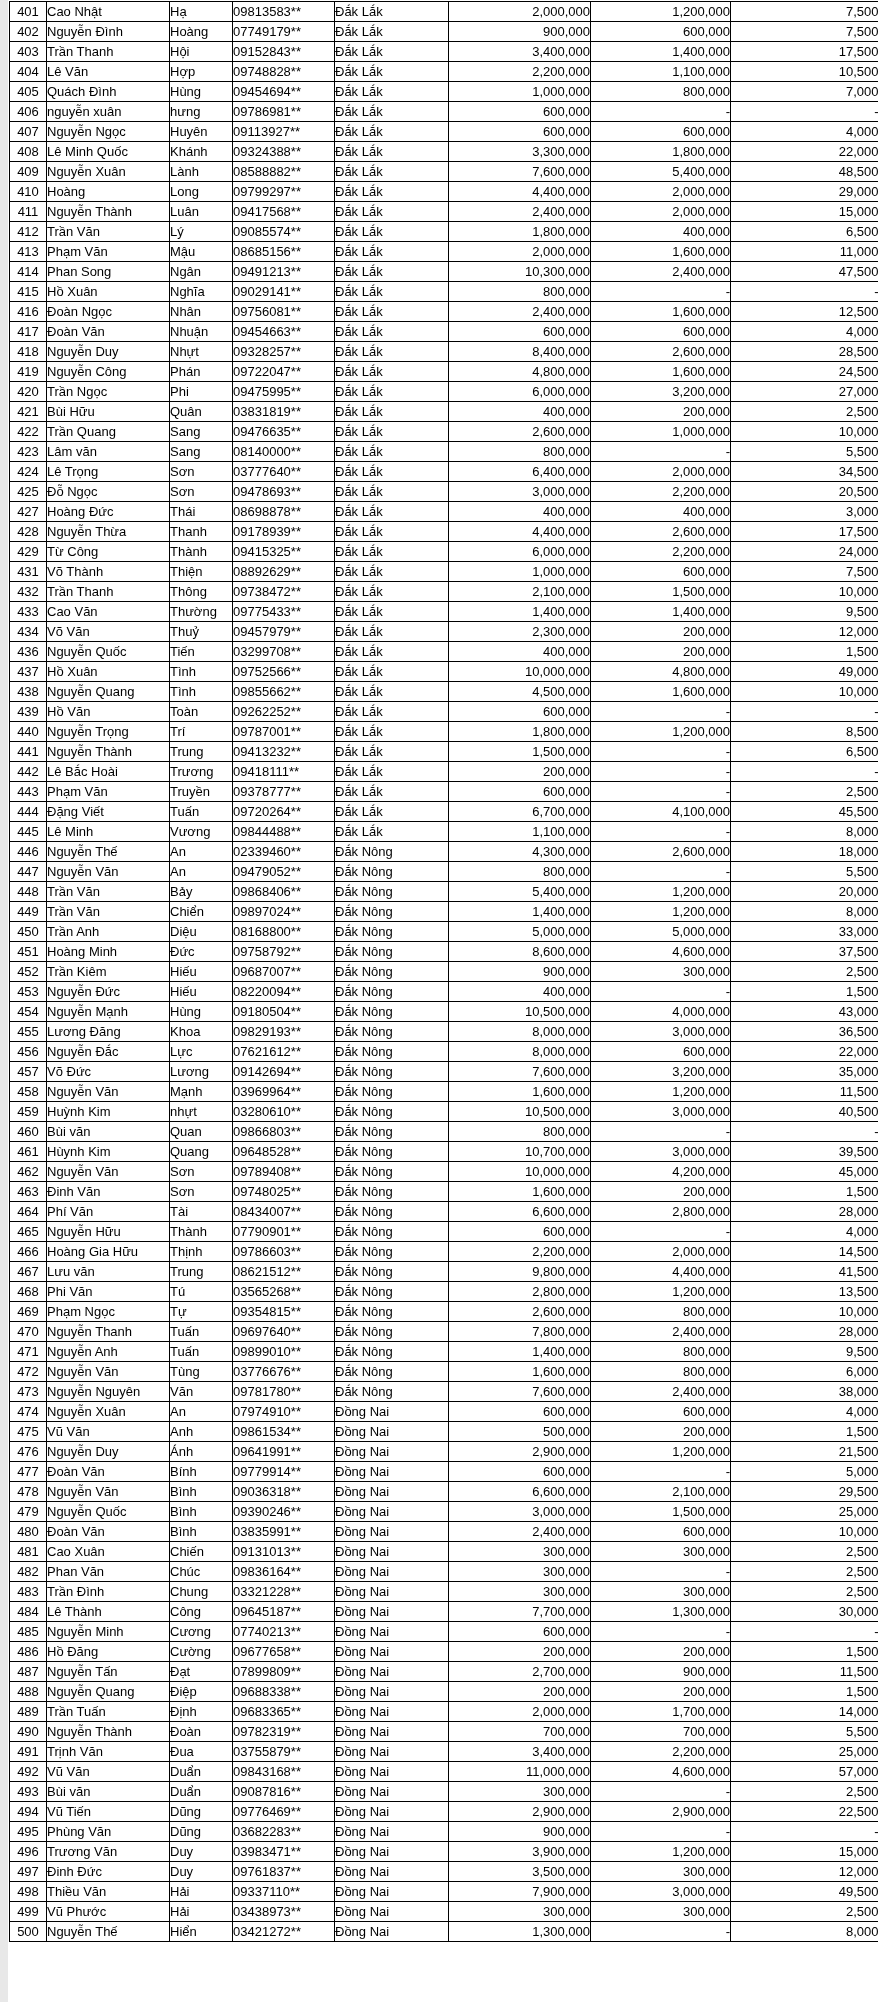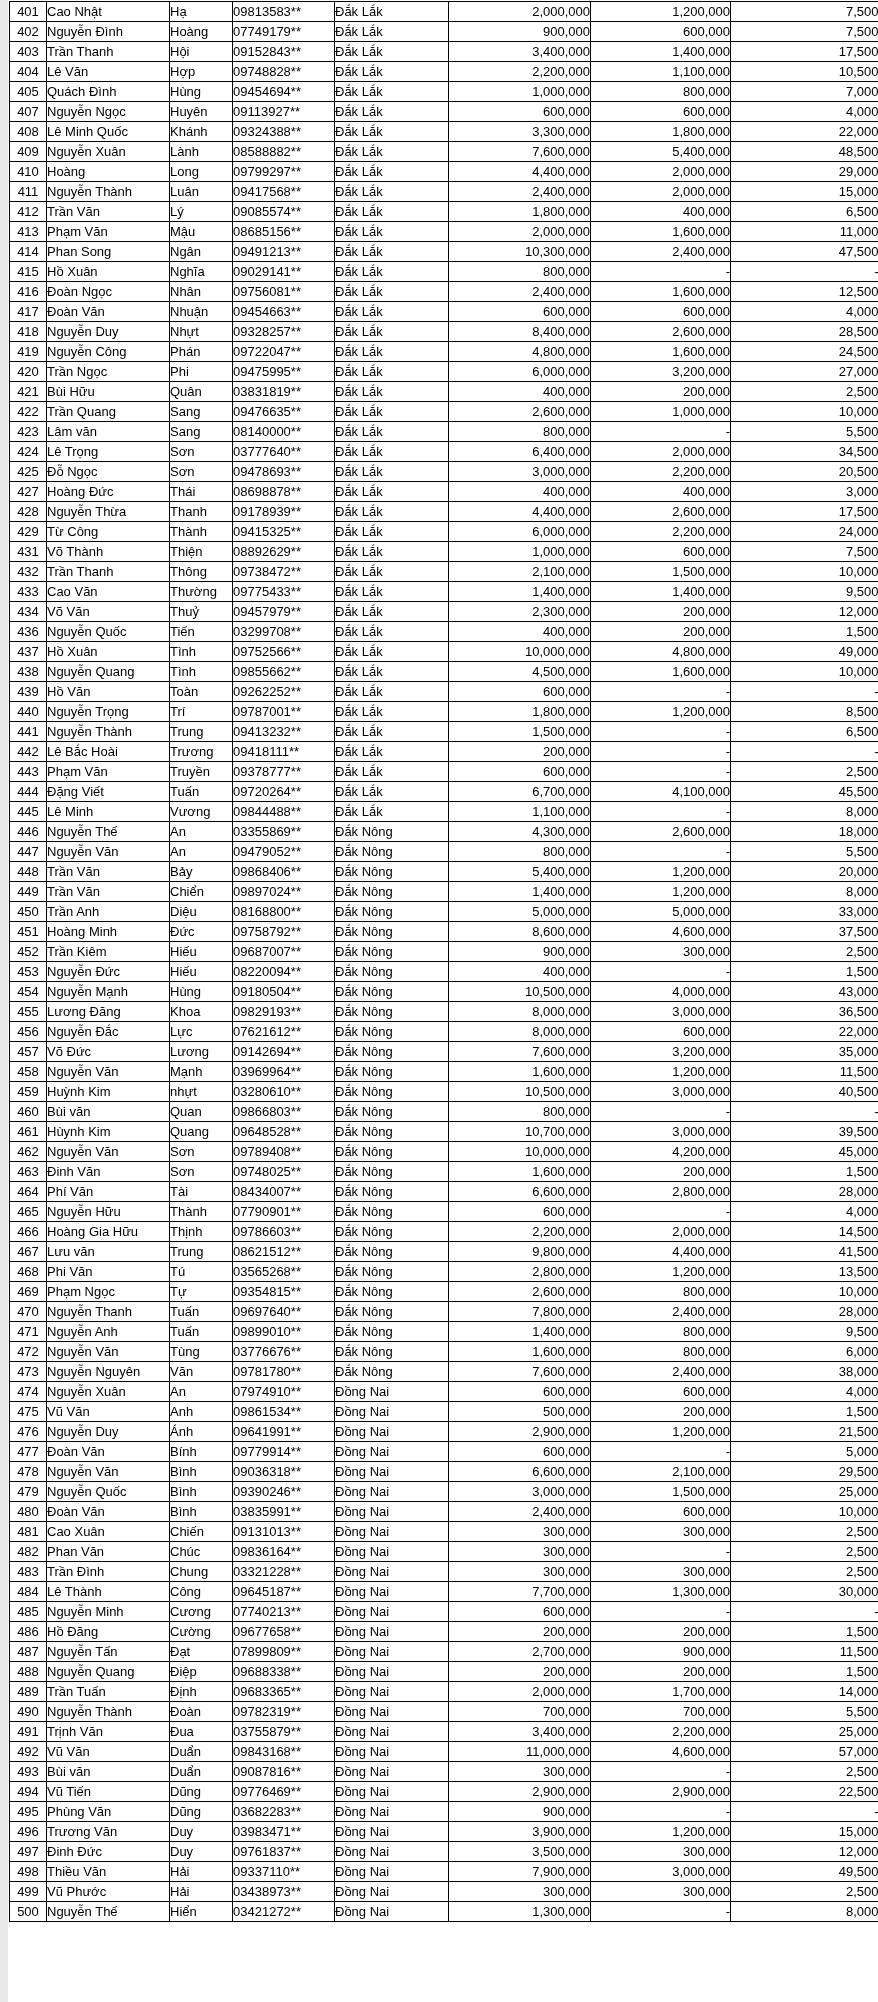--- a/index.html
+++ b/index.html
@@ -112,20 +112,30 @@
           <td class="c0">405</td>
           <td class="c1">Quách Đình</td>
           <td class="c2">Hùng</td>
           <td class="c3">09454694**</td>
           <td class="c4">Đắk Lắk</td>
           <td class="c5">1,000,000</td>
           <td class="c6">800,000</td>
           <td class="c7">7,000</td>
         </tr>
         <tr>
+          <td class="c0">406</td>
+          <td class="c1">nguyễn xuân</td>
+          <td class="c2">hưng</td>
+          <td class="c3">09786981**</td>
+          <td class="c4">Đắk Lắk</td>
+          <td class="c5">600,000</td>
+          <td class="c6 dash">-</td>
+          <td class="c7 dash">-</td>
+        </tr>
+        <tr>
           <td class="c0">407</td>
           <td class="c1">Nguyễn Ngọc</td>
           <td class="c2">Huyên</td>
           <td class="c3">09113927**</td>
           <td class="c4">Đắk Lắk</td>
           <td class="c5">600,000</td>
           <td class="c6">600,000</td>
           <td class="c7">4,000</td>
         </tr>
         <tr>
@@ -475,21 +485,21 @@
           <td class="c3">09844488**</td>
           <td class="c4">Đắk Lắk</td>
           <td class="c5">1,100,000</td>
           <td class="c6 dash">-</td>
           <td class="c7">8,000</td>
         </tr>
         <tr>
           <td class="c0">446</td>
           <td class="c1">Nguyễn Thế</td>
           <td class="c2">An</td>
-          <td class="c3">03355869**</td>
+          <td class="c3">02339460**</td>
           <td class="c4">Đắk Nông</td>
           <td class="c5">4,300,000</td>
           <td class="c6">2,600,000</td>
           <td class="c7">18,000</td>
         </tr>
         <tr>
           <td class="c0">447</td>
           <td class="c1">Nguyễn Văn</td>
           <td class="c2">An</td>
           <td class="c3">09479052**</td>

